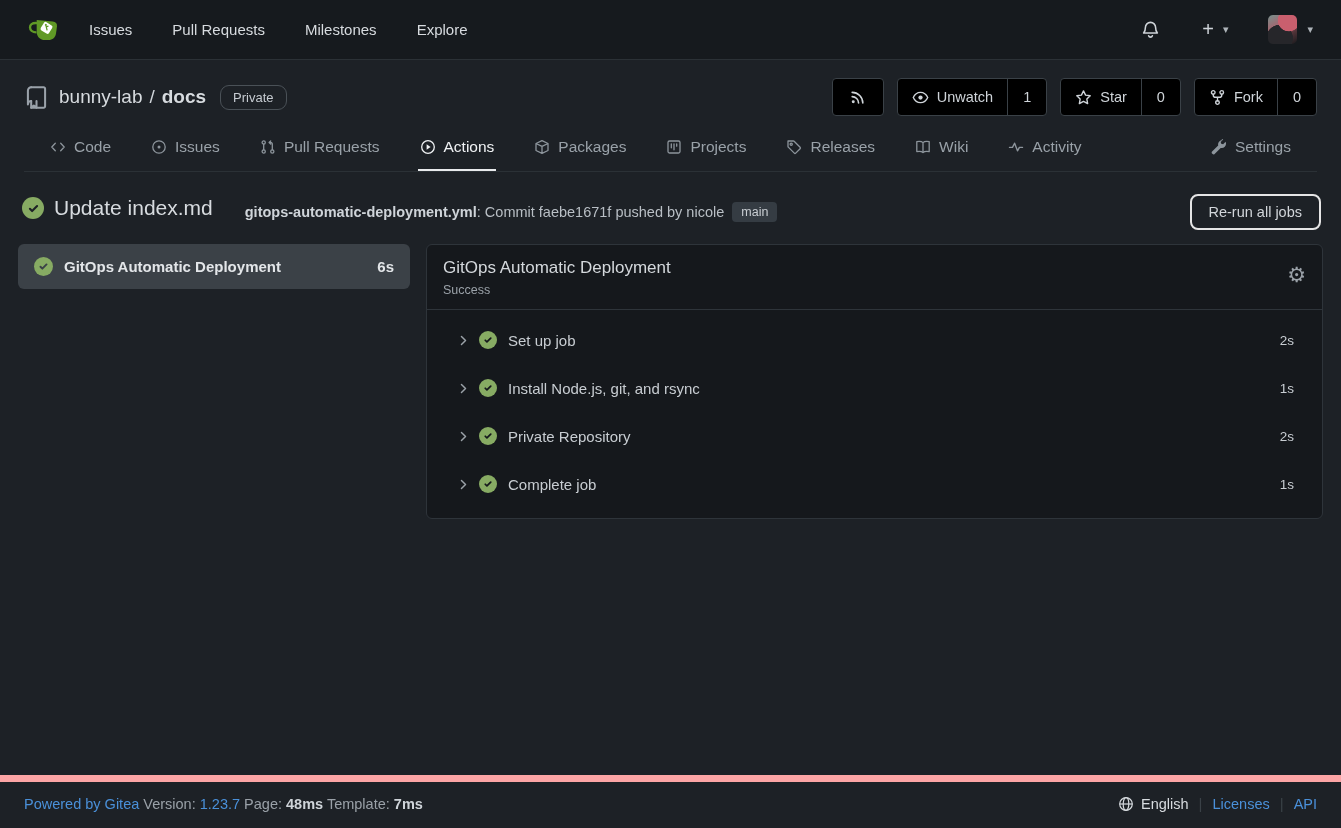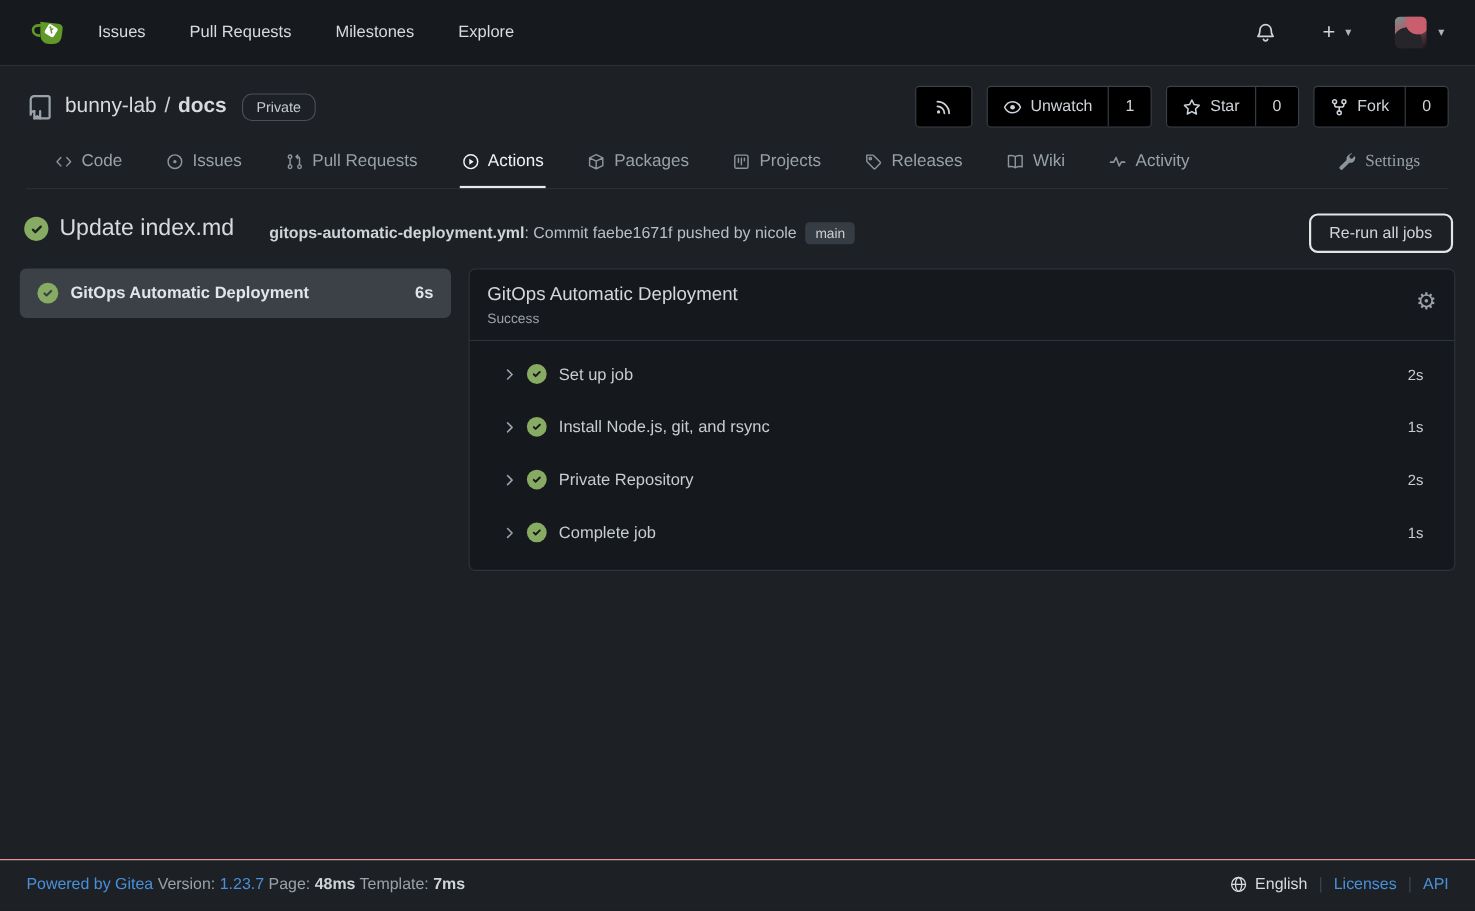--- a/index.html
+++ b/index.html
@@ -63,21 +63,21 @@
     display:flex; align-items:flex-end; gap:36px; padding:0 24px; margin-top:16px;
     border-bottom:1px solid #2b3136;
   }
   .tab {
     display:flex; align-items:center; gap:8px; font-size:15.5px; color:#99a1a8;
     padding:6px 2px 13px 2px; cursor:pointer; border-bottom:2px solid transparent;
   }
   .tab svg { color:#8d959c; }
   .tab.active { color:#f0f2f4; font-weight:400; border-bottom:2px solid #e8eaec;text-align:right; }
   .tab.active svg { color:#f0f2f4; }
-  .tab-settings { margin-left:auto;font-family:Liberation Serif, serif; }
+  .tab-settings { margin-left:auto; }
 
   
   .run-header { padding:22px 20px 14px 22px; display:flex; align-items:flex-start; }
   .run-head-left { display:flex; flex-direction:row; }
   .run-title-row { display:flex; align-items:center; gap:10px; }
   .run-title { font-size:21px; color:#d7dbdf; }
   .run-sub { margin:8px 0 0 32px; font-size:14.5px; color:#b9bfc5; display:flex; align-items:center; gap:8px; }
   .run-sub .wf { font-weight:700; color:#cfd4d9; }
   .branch-badge {
     background:#353c43; color:#c9ced3; border-radius:4px;
@@ -114,21 +114,21 @@
   .step-row {
     height:48px; display:flex; align-items:center; padding:0 28px 0 30px; cursor:pointer;
   }
   .step-chevron { color:#9aa1a8; margin-right:9px; }
   .step-check { margin-right:11px; }
   .step-name { font-size:15px; color:#c8cdd2; }
   .step-time { margin-left:auto; font-size:13.5px; color:#c8cdd2; }
 
   
   .footer {
-    border-top:1px solid #fca5a5; padding:13px 24px 16px 24px;
+    border-top:7px solid #fca5a5; padding:13px 24px 16px 24px;
     display:flex; align-items:center; font-size:14.5px; color:#9aa1a8; flex-shrink:0;
   }
   .footer a, .link-blue { color:#4a90d9; text-decoration:none; cursor:pointer; }
   .footer .sep { white-space:pre; }
   .footer .bold-white { color:#cfd4d9; font-weight:700; }
   .footer-right { margin-left:auto; display:flex; align-items:center; gap:10px; }
   .footer-right .divider { color:#3a4147; font-size:15px; }
   .lang { display:flex; align-items:center; gap:7px; color:#d7dbdf; cursor:pointer; }
 
   .check-circle {

